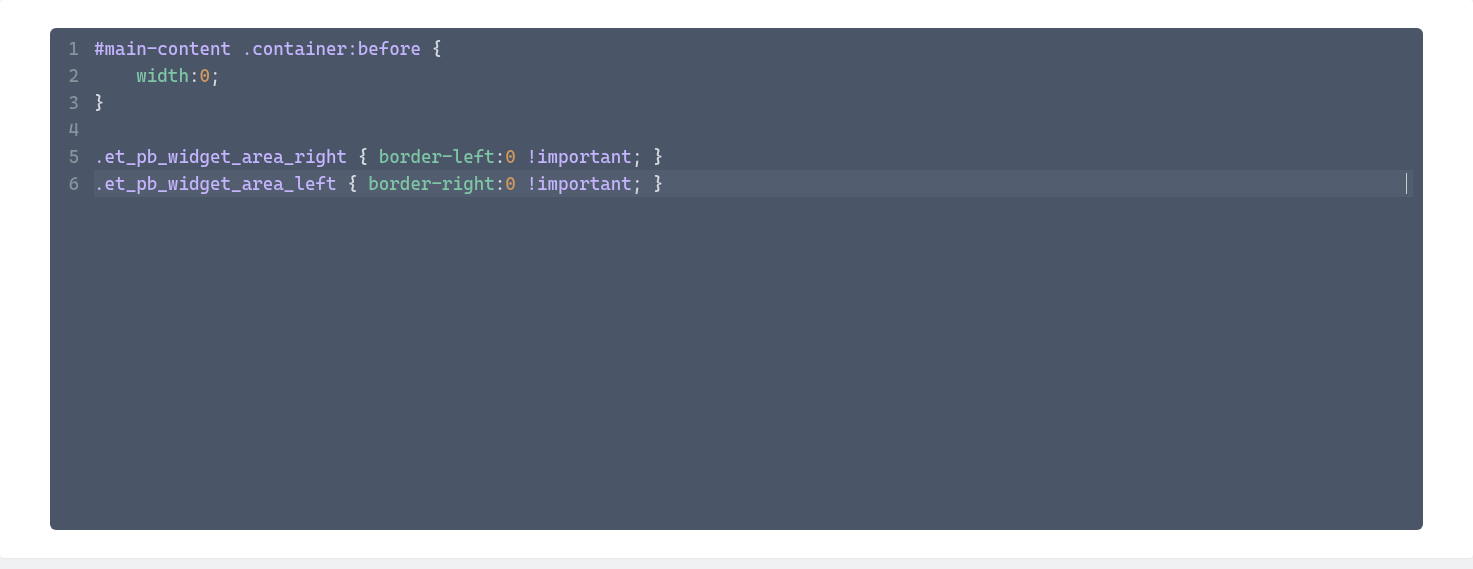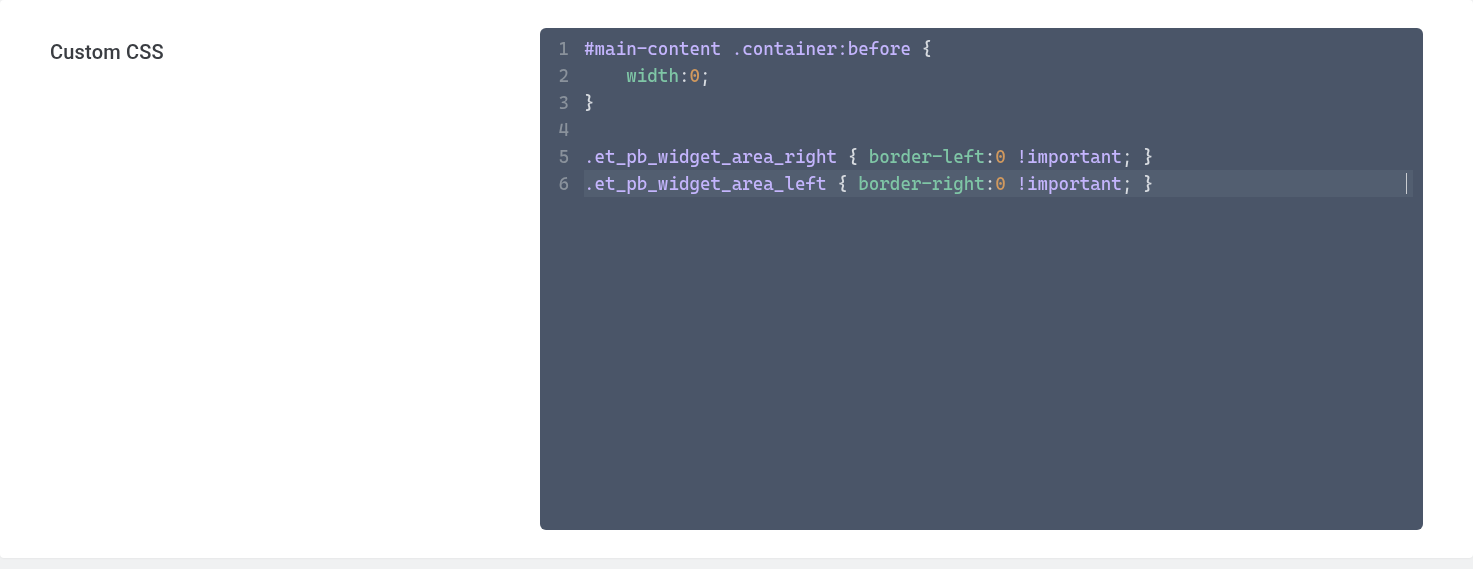--- a/index.html
+++ b/index.html
@@ -78,21 +78,20 @@
       width:1px;
       height:21px;
       background:#c9ccd1;
     }
   </style>
 </head>
 <body>
 
 <div class="panel">
   <div class="row">
-    <div class="label">Custom CSS</div>
     <div class="editor">
       <div class="gutter">
           <div class="line">1</div>
           <div class="line">2</div>
           <div class="line">3</div>
           <div class="line">4</div>
           <div class="line">5</div>
           <div class="line">6</div>
         </div>
       <div class="codearea"><div class="line"><span class="sel">#main-content </span><span class="sel">.container</span><span class="sel">:before</span><span class="brace"> {</span></div><div class="line"><span class="brace">    </span><span class="prop">width</span><span class="brace">:</span><span class="num">0</span><span class="brace">;</span></div><div class="line"><span class="brace">}</span></div><div class="line"></div><div class="line"><span class="sel">.et_pb_widget_area_right</span><span class="brace"> { </span><span class="prop">border-left</span><span class="brace">:</span><span class="num">0</span><span class="brace"> </span><span class="imp">!important</span><span class="brace">; }</span></div><div class="line hl cursorline"><span class="sel">.et_pb_widget_area_left</span><span class="brace"> { </span><span class="prop">border-right</span><span class="brace">:</span><span class="num">0</span><span class="brace"> </span><span class="imp">!important</span><span class="brace">; }</span></div></div>

